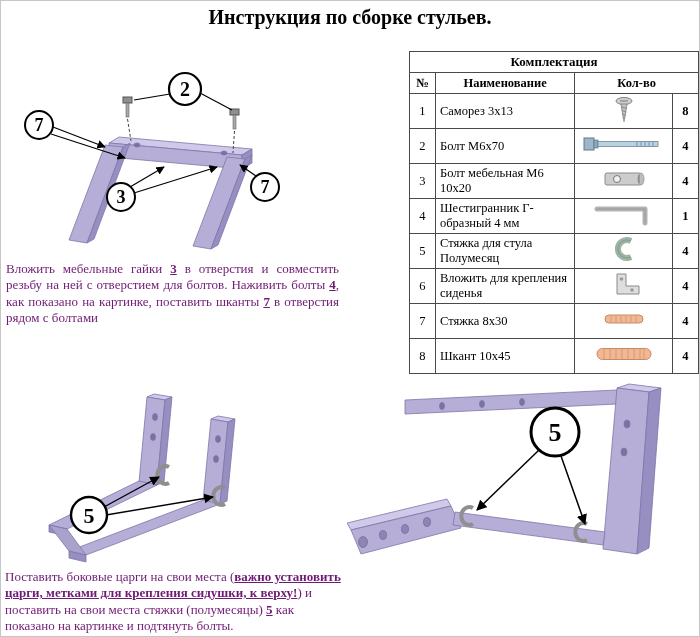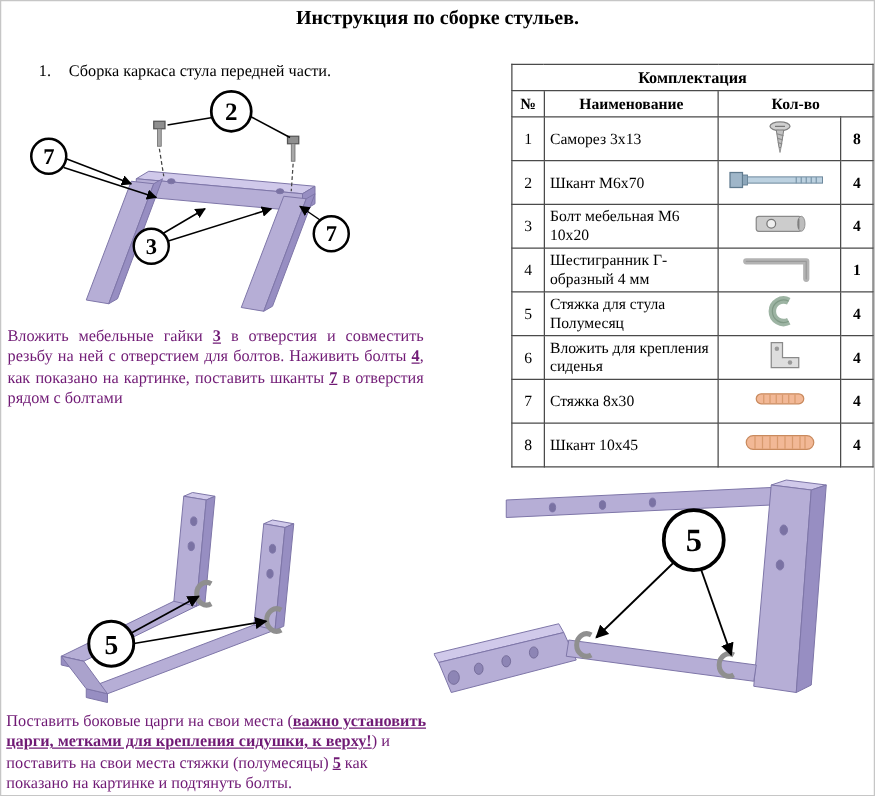--- a/index.html
+++ b/index.html
@@ -1,19 +1,19 @@
 <!DOCTYPE html>
 <html><head>
 <meta charset="utf-8">
 <style>
   html,body{margin:0;padding:0;background:#fff;}
   .page{position:relative;width:700px;height:637px;background:#fff;border:1px solid #c6c6c6;
         box-sizing:border-box;font-family:"Liberation Serif",serif;color:#000;overflow:hidden;}
   .title{position:absolute;top:5px;left:0;width:100%;text-align:center;
-         font-size:16px;font-weight:bold;}
+         font-size:20px;font-weight:bold;}
   .step{position:absolute;left:30px;top:48px;font-size:13px;}
   .step .num{display:inline-block;width:24px;}
   .note{color:#701a75;font-size:13px;line-height:1.25;margin:0;}
   .note1{position:absolute;left:5px;top:260px;width:333px;text-align:justify;}
   .note2{position:absolute;left:4px;top:568px;width:337px;text-align:left;}
   .note3{position:absolute;left:348px;top:584px;width:348px;text-align:center;}
   .ref,.em{font-weight:bold;text-decoration:underline;}
   .d1{position:absolute;left:8px;top:62px;}
   .d2{position:absolute;left:8px;top:384px;}
   .d3{position:absolute;left:346px;top:381px;}
@@ -27,23 +27,20 @@
   .parts td.c-qty{text-align:center;font-weight:bold;}
   svg text.co{font-family:"Liberation Serif",serif;font-weight:bold;}
 </style>
 </head>
 <body>
 
 <div class="page">
 
   <div class="title">Инструкция по сборке стульев.</div>
 
-  <div class="step">
-    <span class="num">1.</span><span>Сборка каркаса стула передней части.</span>
-  </div>
 
   <svg class="d1" width="332" height="198" viewBox="0 0 332 198">
     <defs>
       <marker id="a1" viewBox="0 0 10 10" refX="9" refY="5" markerWidth="7" markerHeight="7" orient="auto-start-reverse">
         <path d="M0,0L10,5L0,10z" fill="#000"></path>
       </marker>
     </defs>
     <g stroke="#7e76a8" stroke-width="0.8">
       <polygon points="100,80 233,92 243,86 110,74" fill="#d0c9ea"></polygon>
       <polygon points="100,80 233,92 233,106 100,94" fill="#b6aed6"></polygon>
@@ -123,21 +120,21 @@
             <line x1="42.4" y1="12" x2="47.8" y2="13.5" stroke="#8a8a8a" stroke-width="1"></line>
             <line x1="42.8" y1="15.5" x2="47.3" y2="17" stroke="#8a8a8a" stroke-width="1"></line>
             <line x1="43.3" y1="19" x2="46.8" y2="20.3" stroke="#8a8a8a" stroke-width="1"></line>
             <polygon points="44.2,23 45.8,23 45,27" fill="#b5b5b5" stroke="#808080" stroke-width="0.6"></polygon>
           </svg>
         </td>
         <td class="c-qty">8</td>
       </tr>
       <tr>
         <td class="c-num">2</td>
-        <td>Шкант М6х70</td>
+        <td>Болт М6х70</td>
         <td class="c-icon">
           <svg width="90" height="28" viewBox="0 0 90 28">
             <rect x="5" y="8" width="10" height="12" fill="#9fb6c9" stroke="#5f7a8e"></rect>
             <rect x="15" y="10" width="4" height="8" fill="#8ca6ba" stroke="#5f7a8e" stroke-width="0.7"></rect>
             <rect x="19" y="11.5" width="60" height="5" fill="#bcd1e0" stroke="#6d889c" stroke-width="0.8"></rect>
             <line x1="58" y1="11.5" x2="58" y2="16.5" stroke="#7b97ab" stroke-width="1"></line>
             <line x1="62" y1="11.5" x2="62" y2="16.5" stroke="#7b97ab" stroke-width="1"></line>
             <line x1="66" y1="11.5" x2="66" y2="16.5" stroke="#7b97ab" stroke-width="1"></line>
             <line x1="70" y1="11.5" x2="70" y2="16.5" stroke="#7b97ab" stroke-width="1"></line>
             <line x1="74" y1="11.5" x2="74" y2="16.5" stroke="#7b97ab" stroke-width="1"></line>

